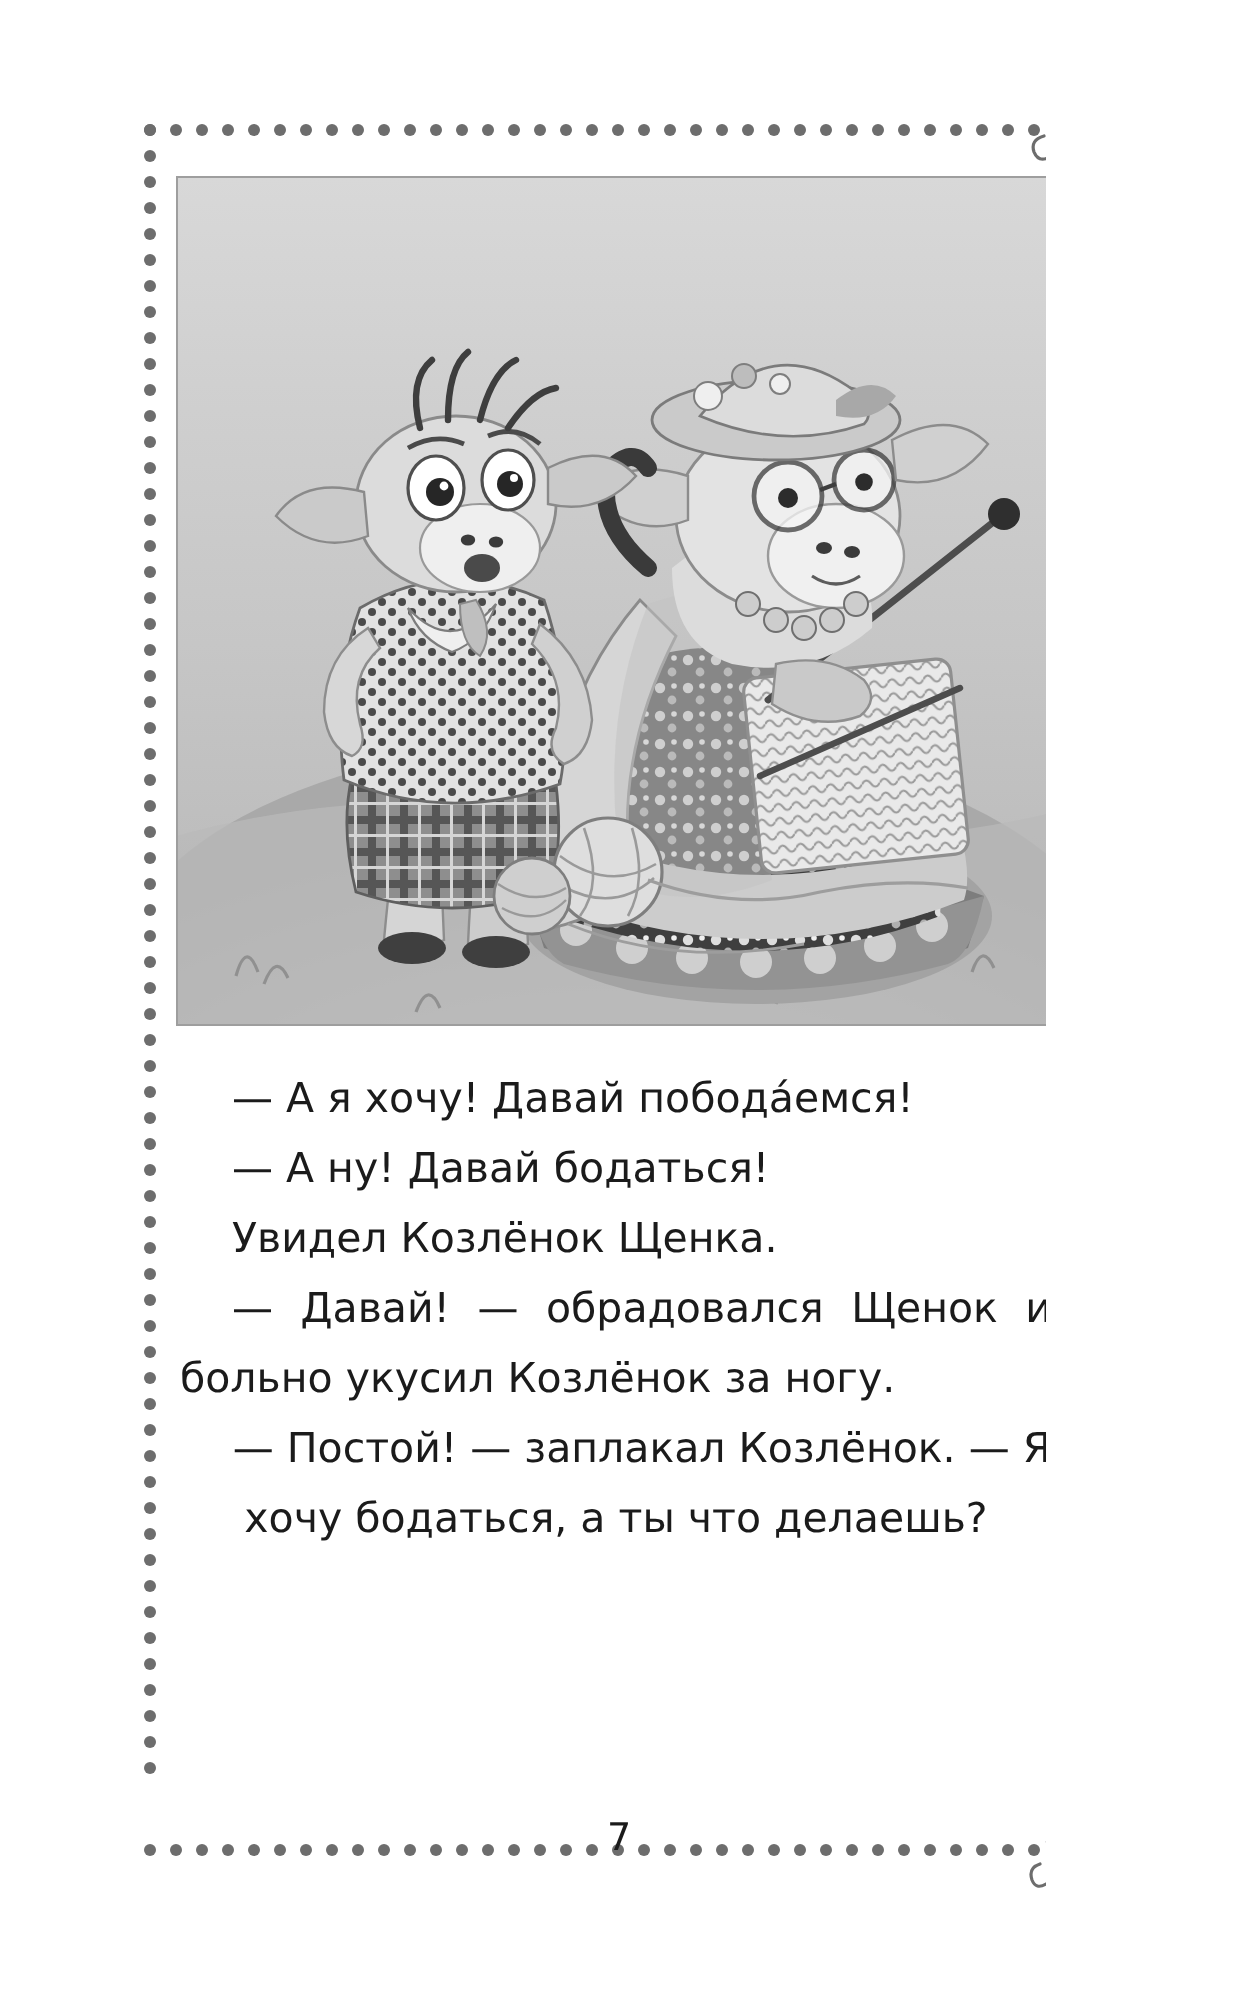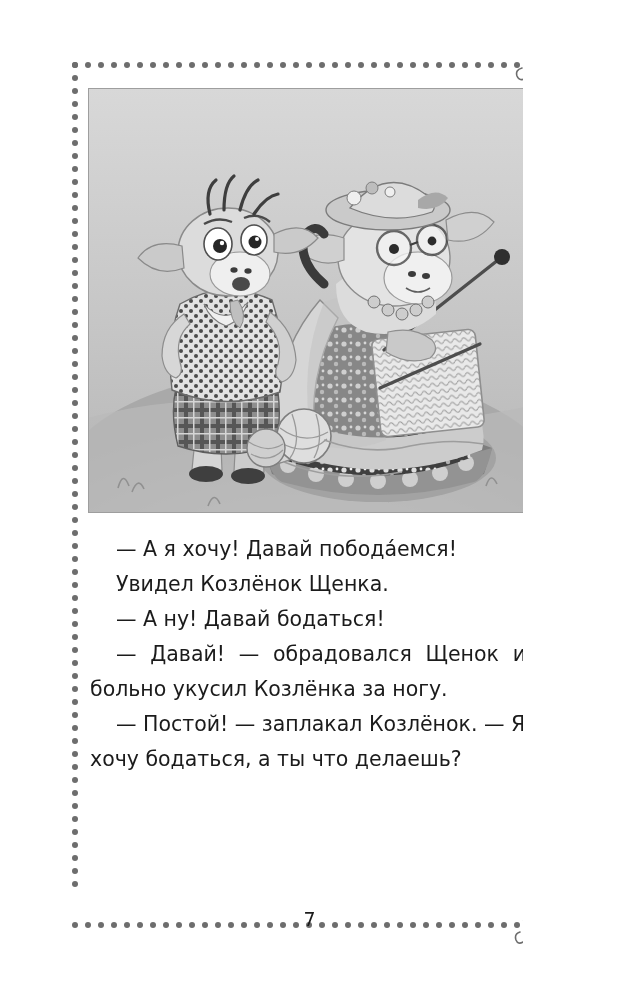--- a/index.html
+++ b/index.html
@@ -64,21 +64,21 @@
     line-height: 35px;
     color: #1b1b1b;
     font-family: "DejaVu Sans", sans-serif;
   }
   .para {
     margin: 0;
     text-align: justify;
     text-justify: inter-word;
   }
   .para .indent { display: inline-block; width: 26px; }
-  .para:last-child { text-align: left; }
+  .para:last-child { text-align: center; }
 
   
   .page-number {
     position: absolute;
     left: 0;
     top: 908px;
     width: 619px;
     text-align: center;
     font-size: 19px;
     color: #1b1b1b;
@@ -474,23 +474,23 @@
       </g>
       <path d="M236 352 q44 16 86 6 q40 -8 74 -2" stroke="#9d9d9d" stroke-width="1.6" fill="none"></path>
       <path d="M196 374 q54 22 118 10" stroke="#9d9d9d" stroke-width="1.4" fill="none"></path>
 
       <rect x="0.5" y="0.5" width="439" height="424" fill="none" stroke="#9e9e9e" stroke-width="1"></rect>
     </svg>
   </div>
 
   <div class="body-text">
     <p class="para"><span class="indent"></span><span>— А я хочу! Давай побода́емся!</span></p>
+    <p class="para"><span class="indent"></span><span>— А ну! Давай бодаться!</span></p>
     <p class="para"><span class="indent"></span><span>Увидел Козлёнок Щенка.</span></p>
-    <p class="para"><span class="indent"></span><span>— А ну! Давай бодаться!</span></p>
-    <p class="para"><span class="indent"></span><span>— Давай! — обрадовался Щенок и больно укусил Козлёнка за ногу.</span></p>
+    <p class="para"><span class="indent"></span><span>— Давай! — обрадовался Щенок и больно укусил Козлёнок за ногу.</span></p>
     <p class="para"><span class="indent"></span><span>— Постой! — заплакал Козлёнок. — Я хочу бодаться, а ты что делаешь?</span></p>
   </div>
 
   <div class="page-number">7</div>
 
   <div class="doodle top-right">
     <svg width="70" height="70" viewBox="0 0 70 70" xmlns="http://www.w3.org/2000/svg">
       <g stroke="#6d6d6d" stroke-width="1.6" fill="none" stroke-linecap="round">
         <path d="M18 34 q-2 -20 17 -22 q19 2 17 22 q2 20 -17 22 q-19 -2 -17 -22Z"></path>
         <path d="M22 16 q-4 -10 2 -12"></path>

